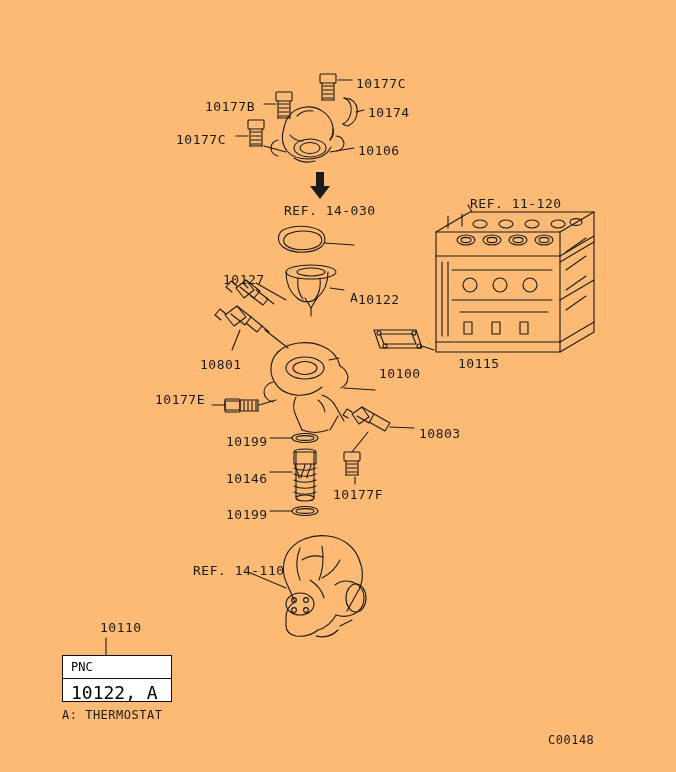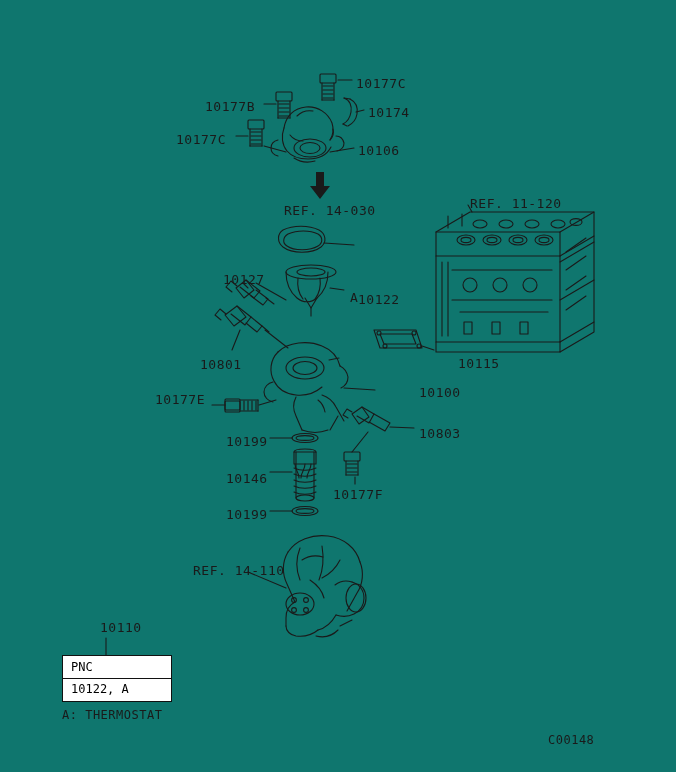--- a/index.html
+++ b/index.html
@@ -4,21 +4,21 @@
 <style>
   html, body {
     margin: 0;
     padding: 0;
     background: #ffffff;
   }
   #page {
     position: relative;
     width: 676px;
     height: 772px;
-    background: #0f766e;
+    background: #fdba74;
     font-family: "DejaVu Sans Mono", monospace;
     overflow: hidden;
   }
   .lbl {
     position: absolute;
     font-family: "DejaVu Sans Mono", monospace;
     font-size: 13px;
     letter-spacing: 0.5px;
     color: #1a1a1a;
     white-space: nowrap;
@@ -49,21 +49,21 @@
     position: absolute;
     left: 0;
     right: 0;
     top: 22px;
     border-top: 1.1px solid #111;
   }
   .pncbox .row2 {
     position: absolute;
     left: 8px;
     top: 26px;
-    font-size: 12px;
+    font-size: 18px;
     font-family: "DejaVu Sans Mono", monospace;
   }
 </style>
 </head>
 <body>
 
 <div id="page">
 
   <svg class="art" viewBox="0 0 676 772">
     <g fill="none" stroke="#1a1a1a" stroke-width="1.1" stroke-linejoin="round" stroke-linecap="round">
@@ -314,21 +314,21 @@
   <div class="lbl" style="left:356px; top:76px;">10177C</div>
   <div class="lbl" style="left:205px; top:99px;">10177B</div>
   <div class="lbl" style="left:368px; top:105px;">10174</div>
   <div class="lbl" style="left:176px; top:132px;">10177C</div>
   <div class="lbl" style="left:358px; top:143px;">10106</div>
   <div class="lbl" style="left:358px; top:252px;margin-top:40px;">10122</div>
   <div class="lbl" style="left:223px; top:272px;">10127</div>
   <div class="lbl" style="left:350px; top:290px;">A</div>
   <div class="lbl" style="left:200px; top:357px;">10801</div>
   <div class="lbl" style="left:458px; top:356px;">10115</div>
-  <div class="lbl" style="left:379px; top:385px;margin-left:40px;">10100</div>
+  <div class="lbl" style="left:379px; top:366px;">10100</div>
   <div class="lbl" style="left:155px; top:392px;">10177E</div>
   <div class="lbl" style="left:419px; top:426px;">10803</div>
   <div class="lbl" style="left:226px; top:434px;">10199</div>
   <div class="lbl" style="left:226px; top:471px;">10146</div>
   <div class="lbl" style="left:333px; top:487px;">10177F</div>
   <div class="lbl" style="left:226px; top:507px;">10199</div>
 
   <div class="lbl" style="left:284px; top:203px;">REF. 14-030</div>
   <div class="lbl" style="left:424px; top:196px;padding-left:46px;">REF. 11-120</div>
   <div class="lbl" style="left:170px; top:563px;margin-left:23px;">REF. 14-110</div>

